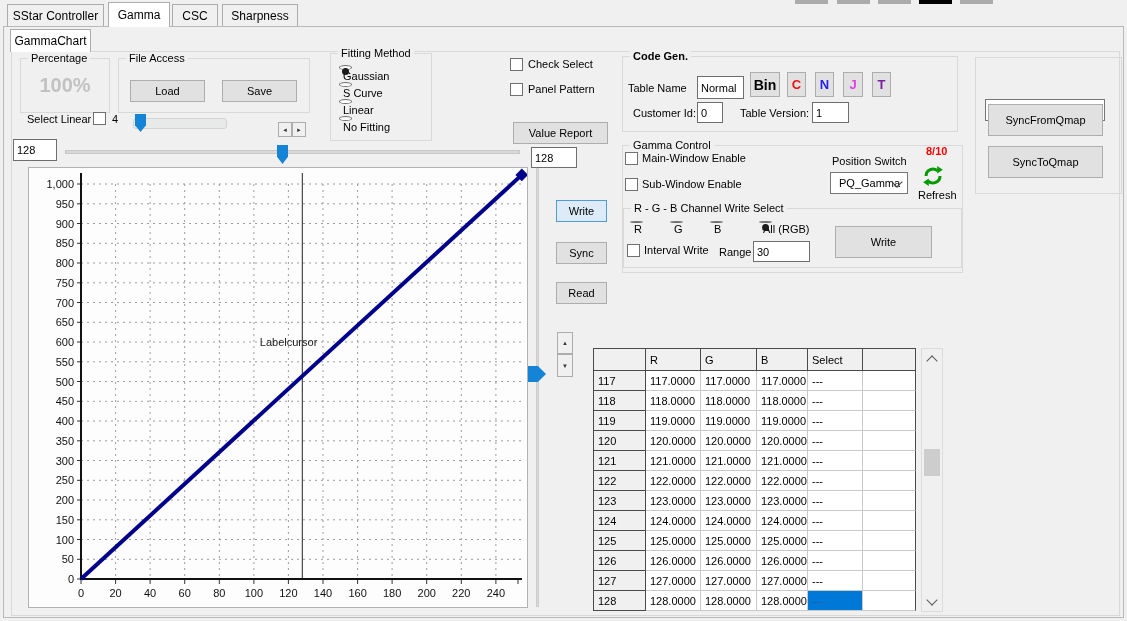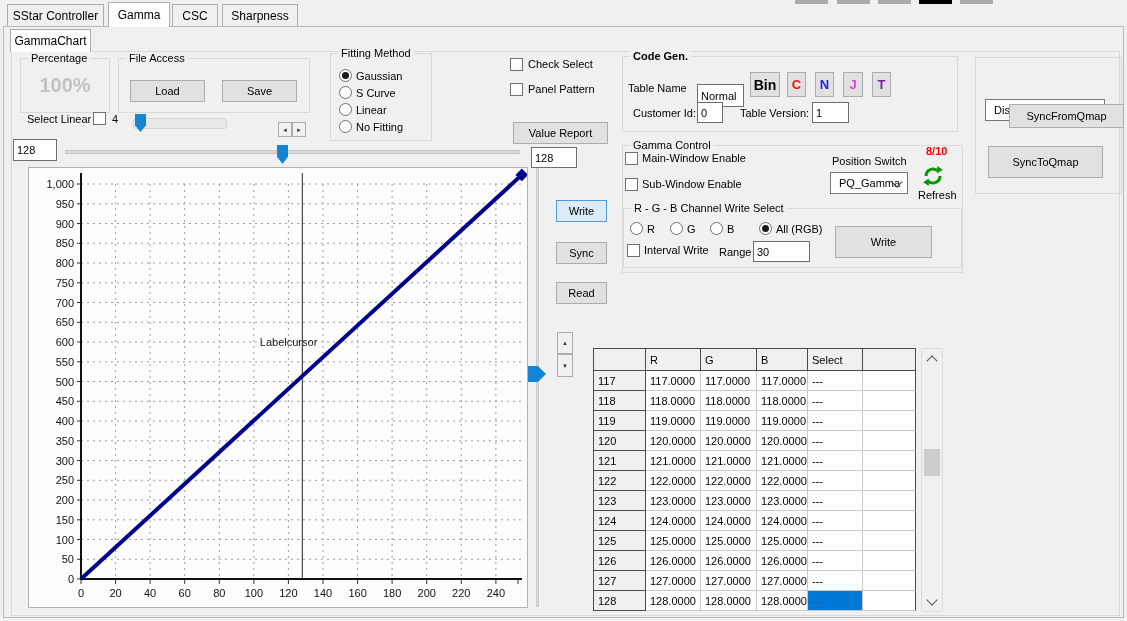--- a/index.html
+++ b/index.html
@@ -1,19 +1,19 @@
 <!DOCTYPE html>
 <html><head>
 <meta charset="utf-8">
 <style>
   html,body{margin:0;padding:0;}
   body{width:1127px;height:621px;background:#f0f0f0;font-family:"Liberation Sans",sans-serif;font-size:11px;color:#000;position:relative;overflow:hidden;}
   .abs{position:absolute;box-sizing:border-box;}
   .flexc{display:flex;align-items:center;justify-content:center;}
-  .flexl{display:flex;align-items:flex-end;}
+  .flexl{display:flex;align-items:flex-start;flex-direction:column;}
   .tab{background:#f0f0f0;border:1px solid #acacac;border-bottom:none;font-size:12px;z-index:2;}
   .tab.active{background:#fff;z-index:4;}
   .panel{border:1px solid #b9b9b9;background:#f0f0f0;}
   .group{border:1px solid #d9d9d9;}
   .glabel{position:absolute;top:-7px;left:7px;background:#f0f0f0;padding:0 3px;font-size:11px;white-space:nowrap;}
   .btn{background:#e1e1e1;border:1px solid #adadad;font-size:11px;cursor:default;}
   .btn.focus{background:#dcebf7;border:1px solid #4f9cd9;}
   .inp{background:#fff;border:1px solid #6e6e6e;font-size:11px;padding:2px 3px;font-family:"Liberation Sans",sans-serif;box-sizing:border-box;}
   .chk{width:13px;height:13px;background:#fff;border:1px solid #707070;box-sizing:border-box;}
   .radio{width:13px;height:13px;border-radius:50%;background:#fff;border:1px solid #707070;box-sizing:border-box;position:relative;}
@@ -246,21 +246,21 @@
   <input class="abs inp" style="left: 531px; top: 147px; width: 46px; height: 21px;" readonly="" value="128">
 
   <div class="abs btn focus flexc" style="left:556px;top:200px;width:51px;height:22px;">Write</div>
   <div class="abs btn flexc" style="left:556px;top:242px;width:51px;height:22px;">Sync</div>
   <div class="abs btn flexc" style="left:556px;top:282px;width:51px;height:22px;">Read</div>
 
   <div class="abs group" style="left:622px;top:56px;width:336px;height:76px;font-weight:bold;">
     <span class="glabel">Code Gen.</span>
   </div>
   <span class="abs" style="left:628px;top:82px;">Table Name</span>
-  <input class="abs inp" style="left: 697px; top: 84px; width: 47px; height: 23px;" readonly="" value="Normal">
+  <input class="abs inp" style="left: 697px; top: 76px; width: 47px; height: 23px;" readonly="" value="Normal">
   <div id="codegen-buttons">
       <div class="abs btn flexc" style="left:750px;top:72px;width:30px;height:25px;color:#000000;font-weight:bold;font-size:14px;">Bin</div>
       <div class="abs btn flexc" style="left:787px;top:72px;width:19px;height:25px;color:#ee1111;font-weight:bold;font-size:13px;">C</div>
       <div class="abs btn flexc" style="left:815px;top:72px;width:19px;height:25px;color:#2222ee;font-weight:bold;font-size:13px;">N</div>
       <div class="abs btn flexc" style="left:843px;top:72px;width:20px;height:25px;color:#e040e0;font-weight:bold;font-size:13px;">J</div>
       <div class="abs btn flexc" style="left:872px;top:72px;width:19px;height:25px;color:#7a1fa2;font-weight:bold;font-size:13px;">T</div>
     </div>
   <span class="abs" style="left:633px;top:107px;">Customer Id:</span>
   <input class="abs inp" style="left: 697px; top: 102px; width: 26px; height: 21px;" readonly="" value="0">
   <span class="abs" style="left:740px;top:107px;">Table Version:</span>
@@ -314,21 +314,21 @@
   <span class="abs" style="left:644px;top:244px;">Interval Write</span>
   <span class="abs" style="left:719px;top:246px;">Range</span>
   <input class="abs inp" style="left: 753px; top: 241px; width: 57px; height: 21px;" readonly="" value="30">
   <div class="abs btn flexc" style="left:835px;top:226px;width:97px;height:32px;">Write</div>
 
   <div class="abs group" style="left:975px;top:57px;width:147px;height:137px;"></div>
   <div class="abs sel-box" style="left:985px;top:77px;width:120px;height:22px;">
     <span>Disp0Group0</span>
     <span class="chev"></span>
   </div>
-  <div class="abs btn flexc" style="left:988px;top:104px;width:115px;height:24px;margin-left:21px;">SyncFromQmap</div>
+  <div class="abs btn flexc" style="left:988px;top:104px;width:115px;height:32px;">SyncFromQmap</div>
   <div class="abs btn flexc" style="left:988px;top:146px;width:115px;height:32px;">SyncToQmap</div>
 
   <div class="abs tbl" id="gamma-table" style="left:593px;top:348px;width:323px;">
       <div class="trow head">
         <div class="tc c0"></div>
         <div class="tc c1">R</div>
         <div class="tc c2">G</div>
         <div class="tc c3">B</div>
         <div class="tc c4">Select</div>
         <div class="tc c5"></div>

